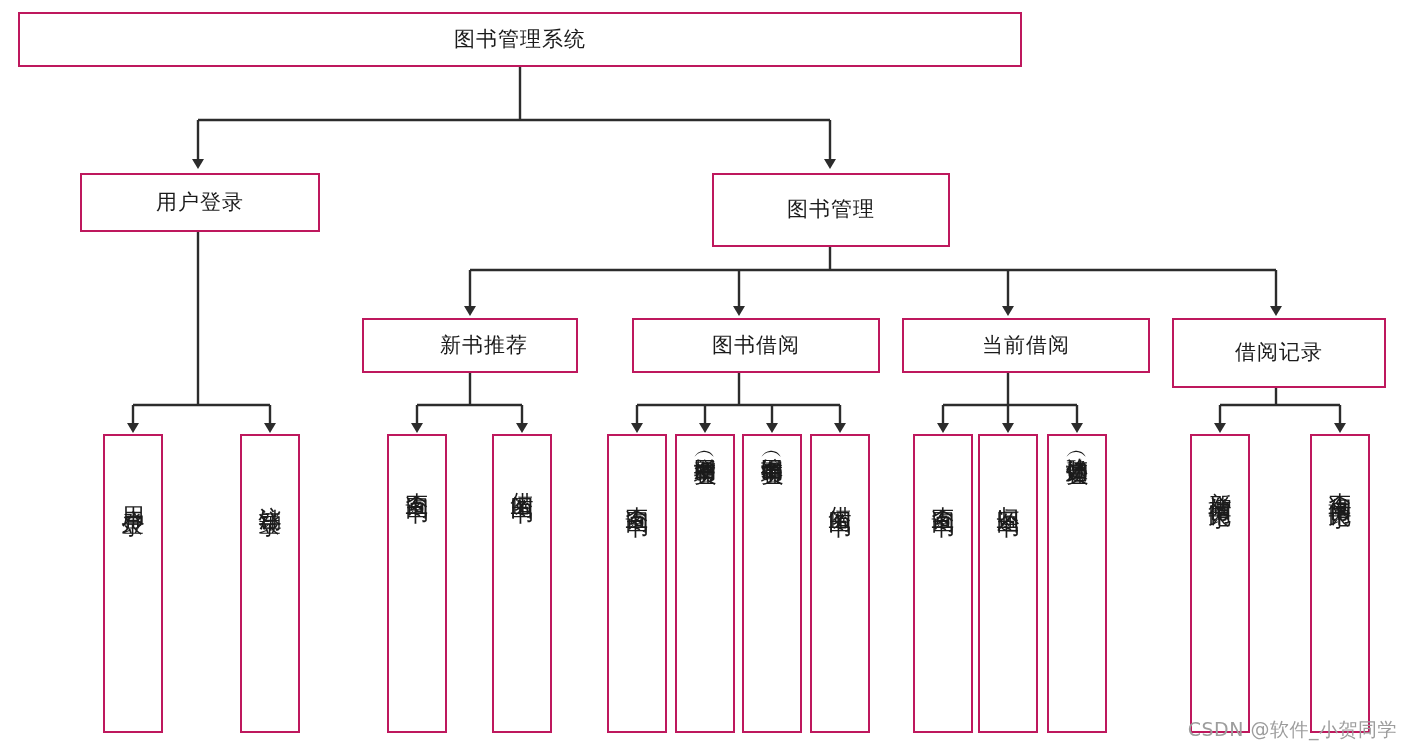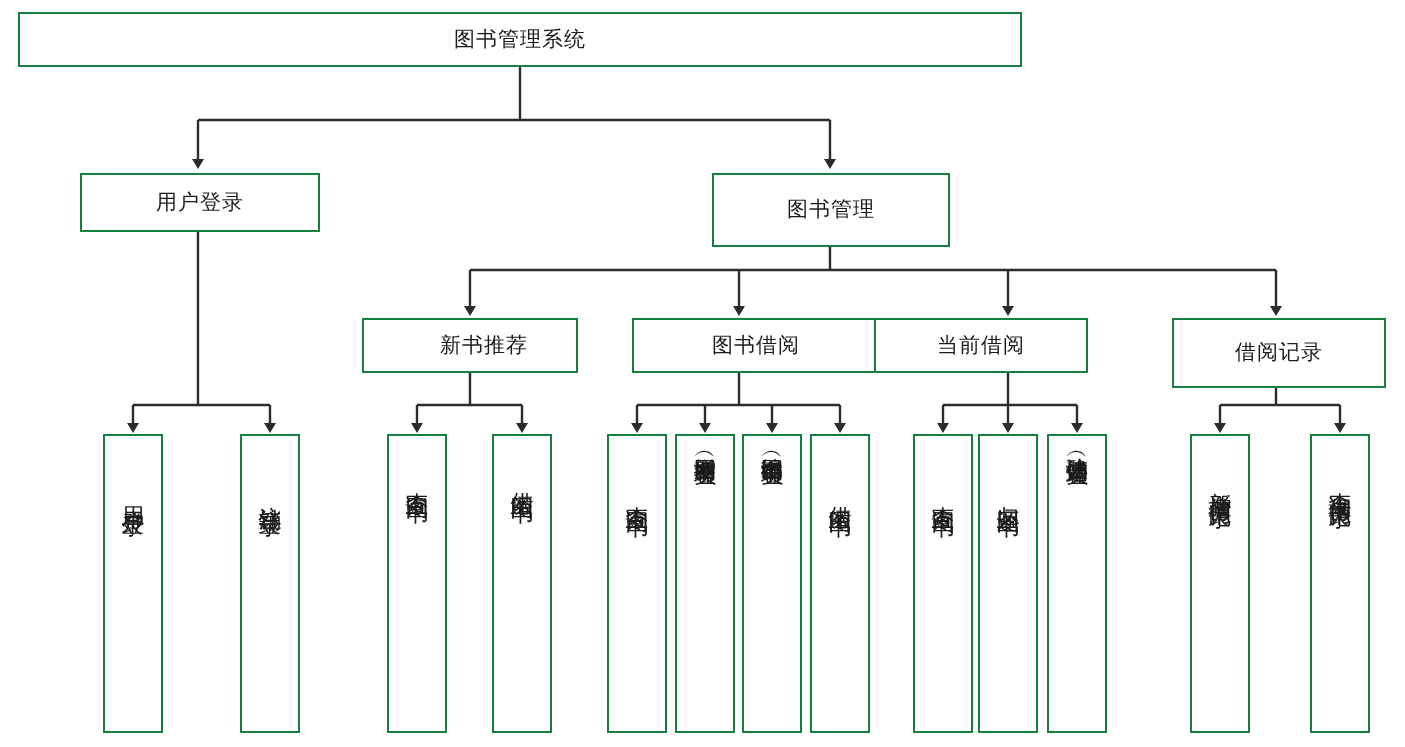--- a/index.html
+++ b/index.html
@@ -22,21 +22,21 @@
     left: 0;
     top: 0;
     width: 1405px;
     height: 747px;
     pointer-events: none;
   }
   .node {
     position: absolute;
     box-sizing: border-box;
     background: #ffffff;
-    border: 2px solid #15803d;
+    border: 2px solid #be185d;
     display: flex;
     align-items: center;
     justify-content: center;
     color: #1b1b1b;
   }
   .node.horiz .label {
     font-size: 21px;
     line-height: 1.2;
     letter-spacing: 1px;
     white-space: nowrap;
@@ -139,21 +139,21 @@
   <div class="node horiz" style="left:712px; top:173px; width:238px; height:74px;">
     <span class="label">图书管理</span>
   </div>
 
   <div class="node horiz" style="left:362px; top:318px; width:216px; height:55px;padding-left:28px;">
     <span class="label">新书推荐</span>
   </div>
   <div class="node horiz" style="left:632px; top:318px; width:248px; height:55px;">
     <span class="label">图书借阅</span>
   </div>
-  <div class="node horiz" style="left:874px; top:318px; width:214px; height:55px;">
+  <div class="node horiz" style="left:902px; top:318px; width:248px; height:55px;">
     <span class="label">当前借阅</span>
   </div>
   <div class="node horiz" style="left:1172px; top:318px; width:214px; height:70px;">
     <span class="label">借阅记录</span>
   </div>
 
   <div class="node vert mid2" style="left:103px; top:434px; width:60px; height:299px;">
     <span class="label">用户登录</span>
   </div>
   <div class="node vert mid2" style="left:240px; top:434px; width:60px; height:299px;">
@@ -190,14 +190,15 @@
     <span class="label">确认归还（管理员）</span>
   </div>
 
   <div class="node vert mid" style="left:1190px; top:434px; width:60px; height:299px;">
     <span class="label">新增借阅记录</span>
   </div>
   <div class="node vert mid" style="left:1310px; top:434px; width:60px; height:299px;">
     <span class="label">查询借阅记录</span>
   </div>
 
+  <div class="watermark">CSDN @软件_小贺同学</div>
 
 </div>
 
 </body></html>

